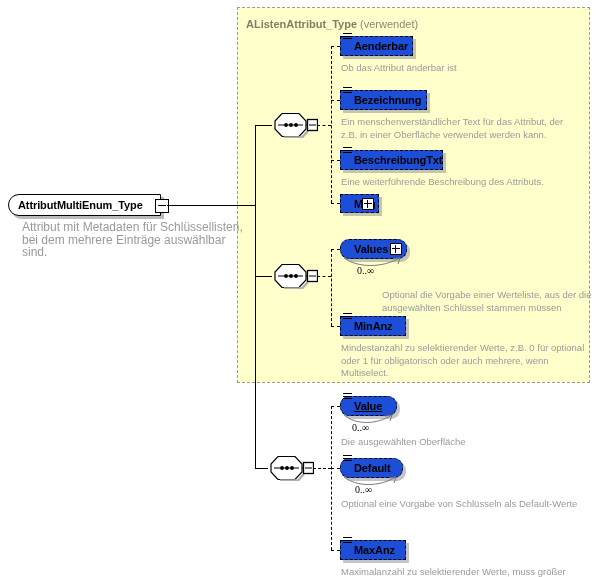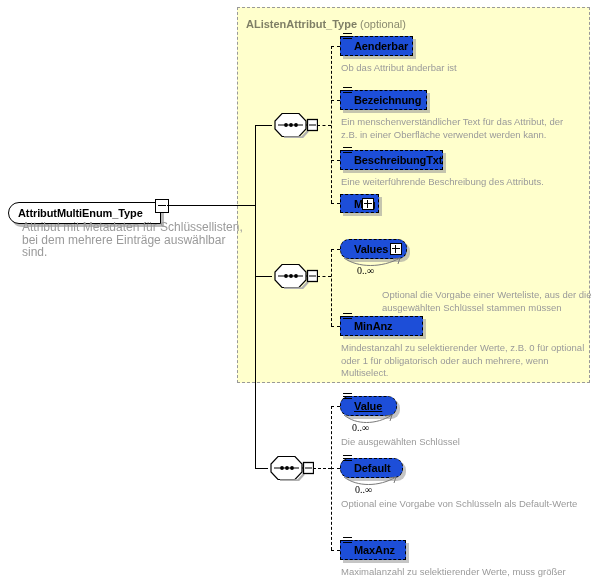--- a/index.html
+++ b/index.html
@@ -118,24 +118,24 @@
 </style>
 </head>
 <body>
 
 <div id="canvas">
 
   <div class="ext-panel" style="left:237px;top:7px;width:353px;height:376px;"></div>
 
   <div class="ext-title" style="left:246px;top:18px;">
     <span>AListenAttribut_Type</span>
-    <span class="ext-kind">(optional)</span>
-  </div>
-
-  <div class="root-node" style="left:8px;top:194px;width:153px;height:22px;margin-top:8px;">
+    <span class="ext-kind">(verwendet)</span>
+  </div>
+
+  <div class="root-node" style="left:8px;top:194px;width:153px;height:22px;">
     <span class="lbl">AttributMultiEnum_Type</span>
   </div>
   <div class="minus-box" style="left:155px;top:199px;"></div>
   <div class="root-desc" style="left:22px;top:221px;">Attribut mit Metadaten für Schlüssellisten, bei dem mehrere Einträge auswählbar sind.</div>
 
   <div class="ln-h" style="left:167px;top:205px;width:88px;"></div>
 
   <div class="ln-v" style="left:255px;top:125px;height:343px;"></div>
 
   <div class="ln-h" style="left:255px;top:125px;width:17px;"></div>
@@ -222,21 +222,21 @@
     <span class="plus-box"></span>
   </div>
   <svg class="repeat-arc" style="left:340px;top:255px;" width="70" height="14" viewBox="0 0 70 14">
     <path d="M4,3 C18,13 42,13 60,3" fill="none" stroke="#7a7a7a" stroke-width="1"></path>
     <path d="M60,3 L53,4 M60,3 L58,9" fill="none" stroke="#7a7a7a" stroke-width="1"></path>
   </svg>
   <div class="card" style="left:357px;top:265px;">0..∞</div>
   <div class="desc" style="left:341px;top:289px;width:234px;margin-left:41px;">Optional die Vorgabe einer Werteliste, aus der die ausgewählten Schlüssel stammen müssen</div>
 
   <div class="dln-h" style="left:331px;top:326px;width:9px;"></div>
-  <div class="el" style="left:340px;top:316px;width:83px;height:20px;">
+  <div class="el" style="left:340px;top:316px;width:66px;height:20px;">
     <span class="attr-glyph">
         <i></i>
         <i></i>
         <i></i>
       </span>
     <span class="lbl">MinAnz</span>
   </div>
   <div class="desc" style="left:341px;top:342px;width:245px;">Mindestanzahl zu selektierender Werte, z.B. 0 für optional oder 1 für obligatorisch oder auch mehrere, wenn Multiselect.</div>
 
   <div class="ln-h" style="left:255px;top:468px;width:13px;"></div>
@@ -265,21 +265,21 @@
         <i></i>
         <i></i>
       </span>
     <span class="lbl">Value</span>
   </div>
   <svg class="repeat-arc" style="left:340px;top:412px;" width="62" height="14" viewBox="0 0 62 14">
     <path d="M4,3 C16,13 36,13 52,3" fill="none" stroke="#7a7a7a" stroke-width="1"></path>
     <path d="M52,3 L45,4 M52,3 L50,9" fill="none" stroke="#7a7a7a" stroke-width="1"></path>
   </svg>
   <div class="card" style="left:352px;top:422px;">0..∞</div>
-  <div class="desc" style="left:341px;top:436px;width:240px;">Die ausgewählten Schlüssel</div>
+  <div class="desc" style="left:341px;top:436px;width:240px;">Die ausgewählten Oberfläche</div>
 
   <div class="dln-h" style="left:331px;top:468px;width:9px;"></div>
   <div class="el rounded" style="left:340px;top:458px;width:63px;height:20px;text-align:right;">
     <span class="attr-glyph">
         <i></i>
         <i></i>
         <i></i>
       </span>
     <span class="lbl">Default</span>
   </div>

